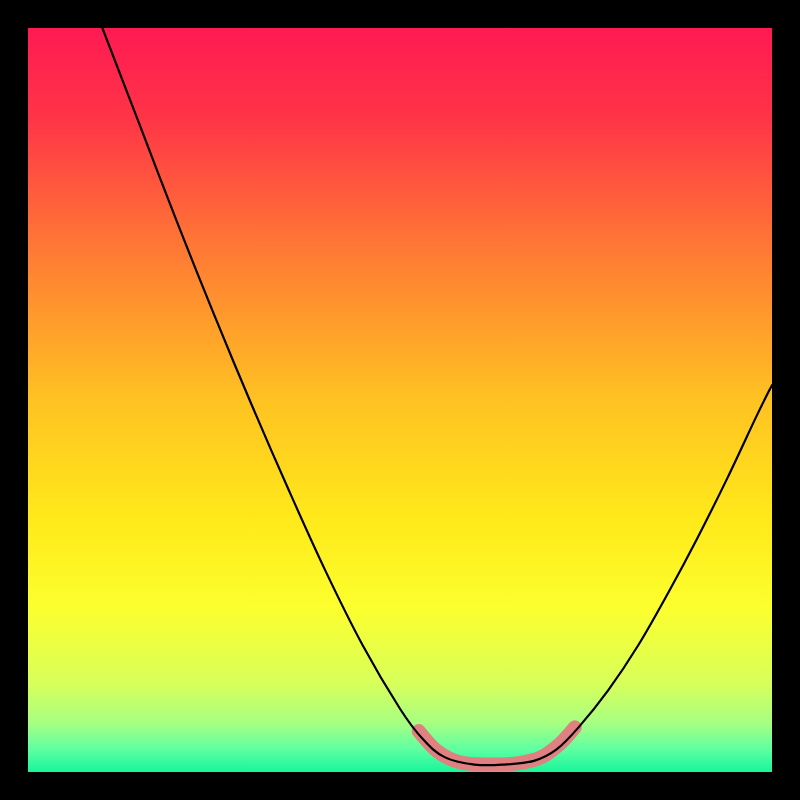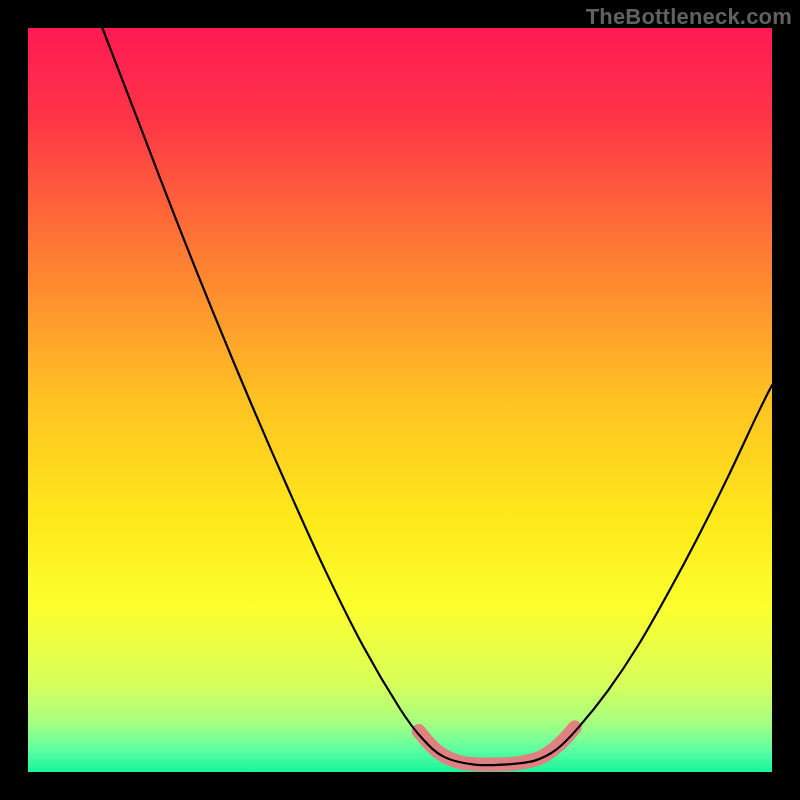--- a/index.html
+++ b/index.html
@@ -32,21 +32,20 @@
     font-weight: bold;
     color: #616161;
     letter-spacing: 0.2px;
   }
   svg { display: block; }
 </style>
 </head>
 <body>
 
 <div class="chart-container">
-  <div class="watermark">TheBottleneck.com</div>
   <div class="plot-area">
     <svg id="chart-svg" width="744" height="744" viewBox="0 0 744 744">
       <defs>
         <linearGradient id="bg-grad" x1="0" y1="0" x2="0" y2="1">
             <stop offset="0%" stop-color="#ff1a53"></stop>
             <stop offset="12%" stop-color="#ff3447"></stop>
             <stop offset="30%" stop-color="#ff7a34"></stop>
             <stop offset="50%" stop-color="#ffc222"></stop>
             <stop offset="66%" stop-color="#ffe91a"></stop>
             <stop offset="78%" stop-color="#fcff2e"></stop>

